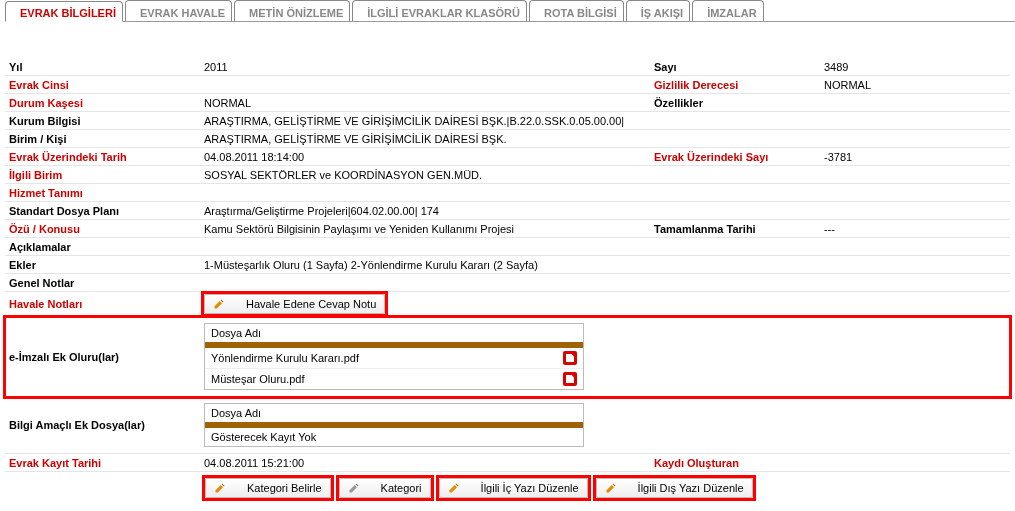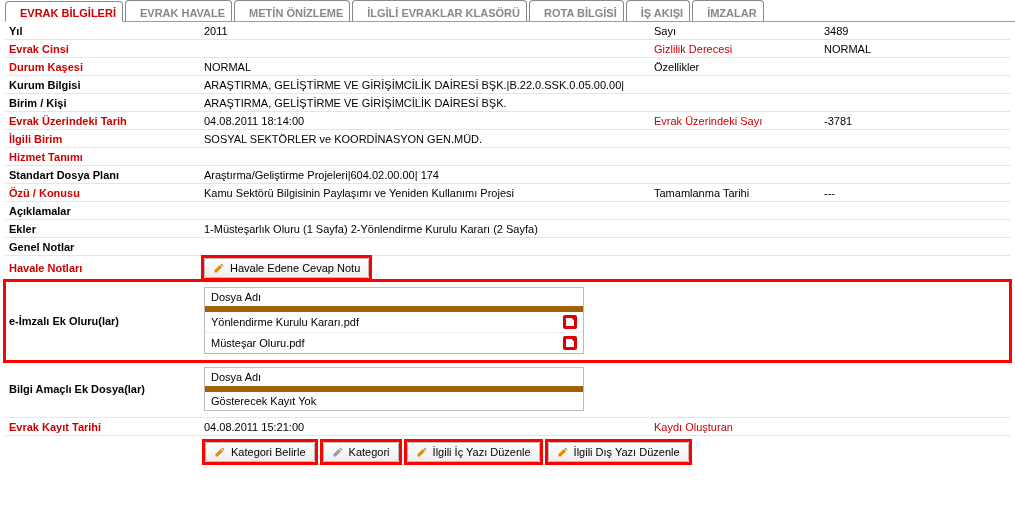--- a/index.html
+++ b/index.html
@@ -16,35 +16,35 @@
     font-weight: bold; 
     margin-right: 2px; 
     border-top-left-radius: 4px; 
     border-top-right-radius: 4px; 
     cursor: pointer; 
     display: flex; 
     align-items: center;
   }
   .tab.active { color: #c00; border-bottom: 1px solid #fff; position: relative; top: 1px; background: #fff; }
   
-  .form-area { padding: 0 5px; }
+  .form-area { padding: 0 5px; margin-top: 36px; }
   .row { display: flex; border-bottom: 1px solid #e5e5e5; min-height: 18px; align-items: stretch; }
   .cell-label { flex: 0 0 195px; padding: 2px 4px; color: #c00; font-weight: bold; display: flex; align-items: center; }
   .cell-label.black { color: #000; }
   .cell-value { flex: 1; padding: 2px 4px; color: #000; display: flex; align-items: center; }
-  .cell-label2 { flex: 0 0 170px; padding: 2px 4px; color: #c00; font-weight: normal; display: flex; align-items: center; }
+  .cell-label2 { flex: 0 0 170px; padding: 2px 4px; color: #c00; font-weight: bold; display: flex; align-items: center; }
   .cell-label2.black { color: #000; }
   .cell-value2 { flex: 0 0 110px; padding: 2px 4px; color: #000; display: flex; align-items: center; }
   
   .wide-value { flex: 0 0 450px; }
   
   .btn { 
     display: inline-flex; 
     align-items: center; 
-    gap: 5px; 
+    gap: 21px; 
     border: 1px solid #bbb; 
     background: linear-gradient(#fff,#eee); 
     padding: 2px 8px; 
     font-size: 11px; 
     cursor: pointer; 
     border-radius: 2px;
     height: 20px;
   }
   .pencil { width: 12px; height: 12px; display: inline-block; }
   .pencil svg { width: 12px; height: 12px; }

